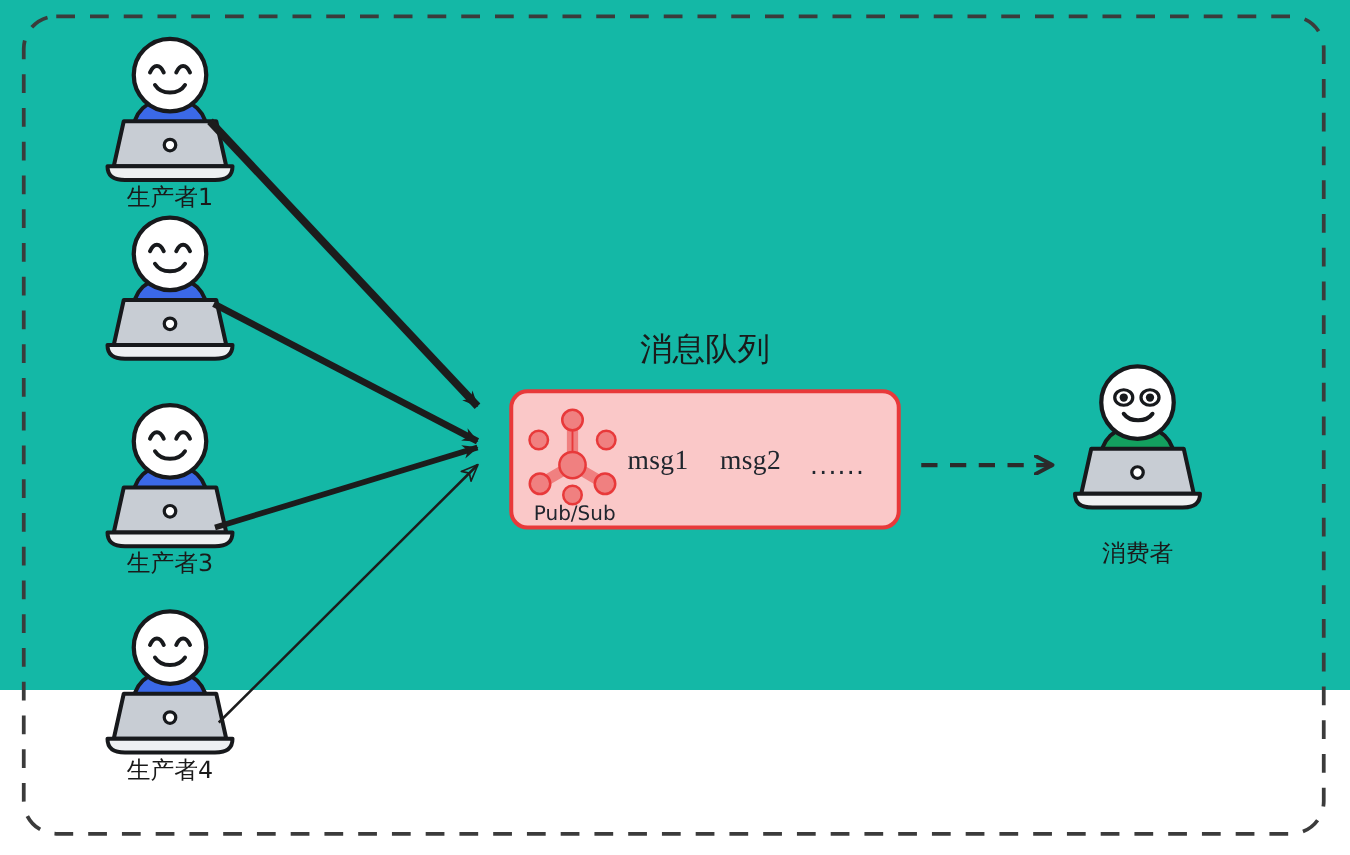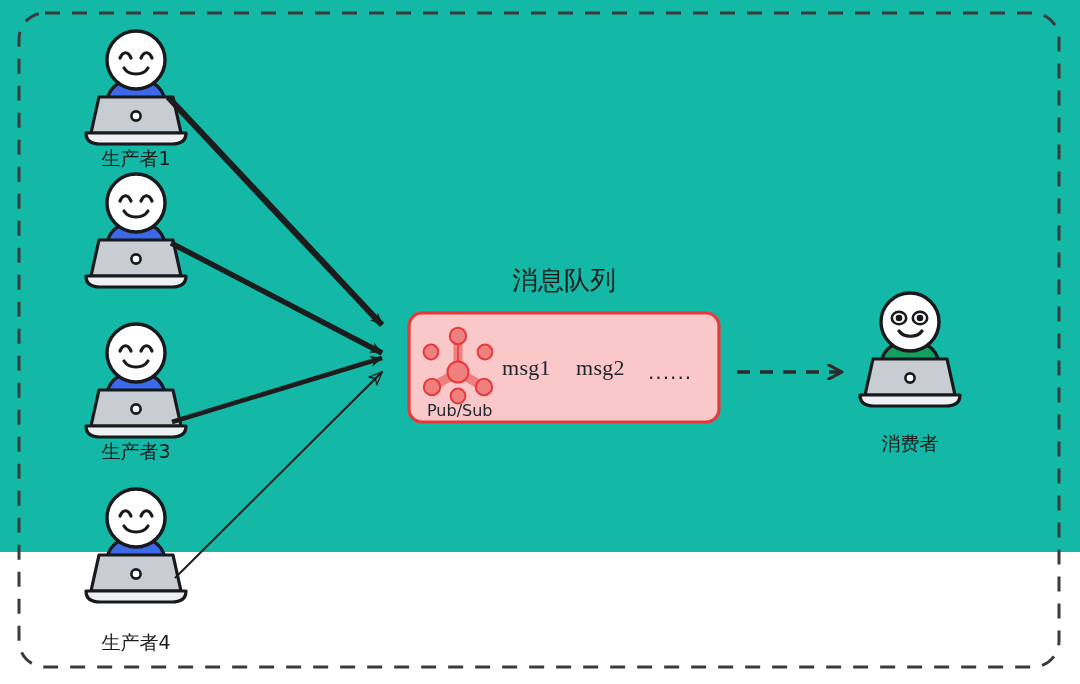--- a/index.html
+++ b/index.html
@@ -203,21 +203,21 @@
       <circle cx="910" cy="378" r="4.6" fill="#ffffff" stroke="#17191c" stroke-width="2.6"></circle>
       <path d="M860,395 L960,395 C960,403 955,406 946,406 L874,406 C865,406 860,403 860,395 Z" fill="#eef0f2" stroke="#17191c" stroke-width="3.2" stroke-linejoin="round"></path>
     </g>
   </svg>
 
   <div class="label actor-label" style="left:56px; top:148px;">生产者1</div>
 
 
   <div class="label actor-label" style="left:56px; top:441px;">生产者3</div>
 
-  <div class="label actor-label" style="left:56px; top:606px;margin-top:26px;">生产者4</div>
+  <div class="label actor-label" style="left:56px; top:606px;">生产者4</div>
 
   <div class="label actor-label" style="left:830px; top:421px;margin-top:12px;">消费者</div>
 
   <div class="label queue-title" style="left:484px; top:266px; width:160px;">消息队列</div>
 
   <div class="pubsub-text" style="left:427px; top:401px;">Pub/Sub</div>
 
   <div class="msg-text" style="left:502px; top:355px;">msg1</div>
 
   <div class="msg-text" style="left:576px; top:355px;text-align:right;">msg2</div>

